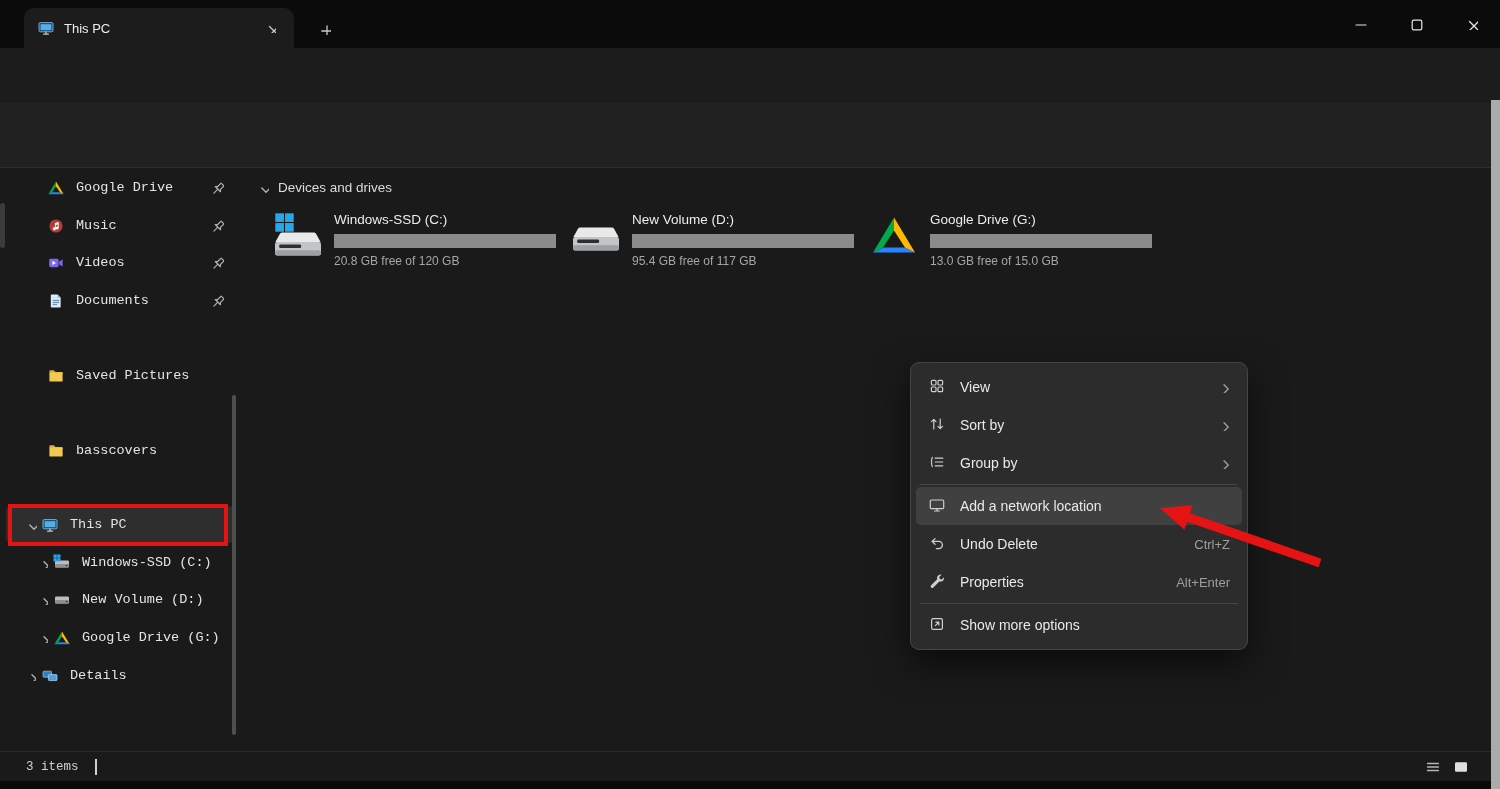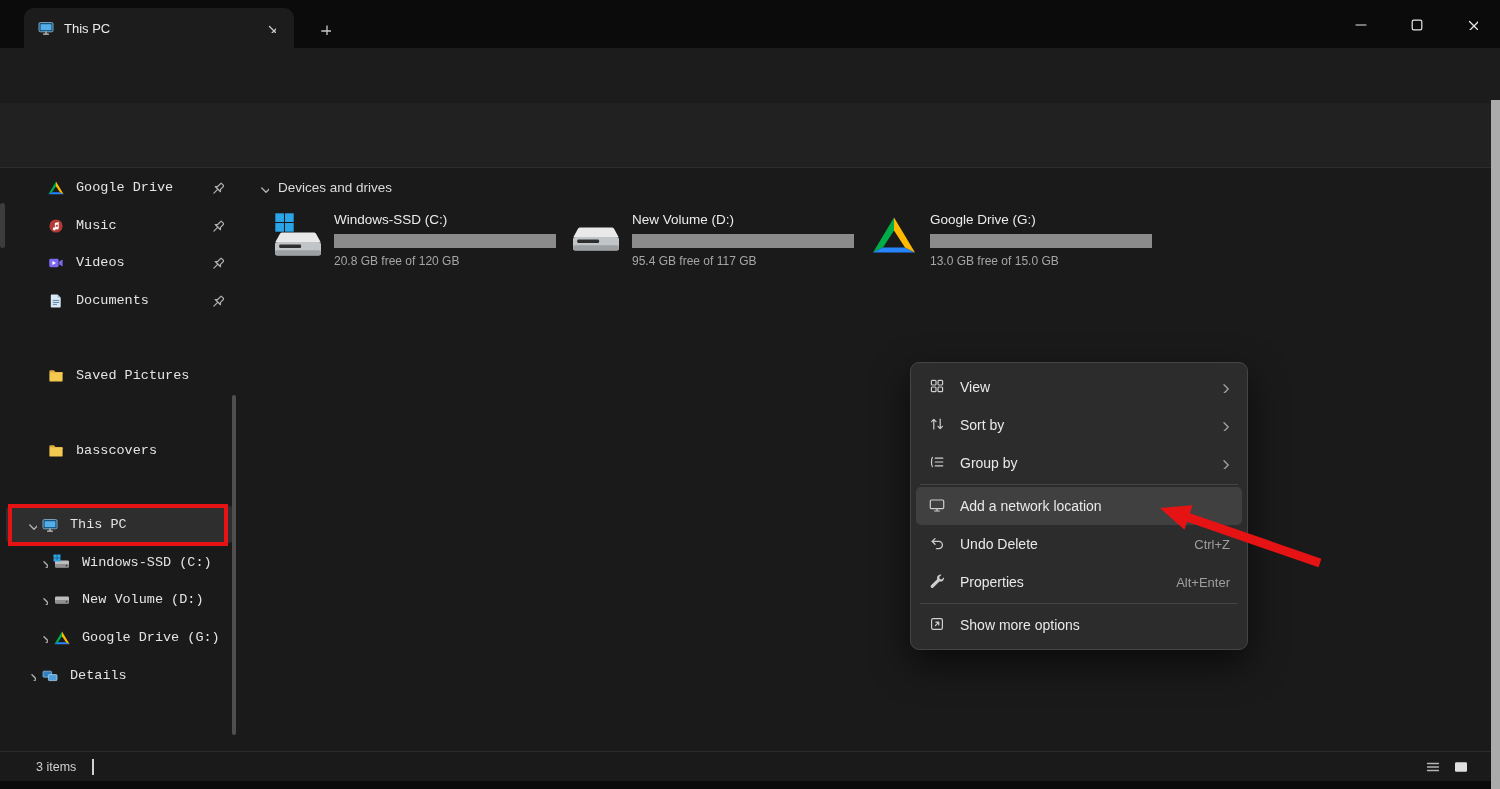--- a/index.html
+++ b/index.html
@@ -98,21 +98,21 @@
 
   
   .red-box { position:absolute; left:8px; top:504px; width:220px; height:42px;
              border:4px solid #e51313; z-index:55; pointer-events:none; }
   .arrow-layer { position:absolute; left:0; top:0; width:1500px; height:789px; z-index:60; pointer-events:none; }
 
   
   .right-scrollbar { position:absolute; left:1491px; top:100px; width:9px; height:689px; background:#ababab; z-index:70; }
   .statusbar { position:absolute; left:0; top:751px; width:1491px; height:30px; background:#1a1a1a;
                border-top:1px solid #2b2b2b; display:flex; align-items:center; }
-  .sb-count { margin-left:36px; font-size:12.5px; color:#d0d0d0; }
+  .sb-count { margin-left:26px; font-size:12.5px; color:#d0d0d0;font-family:Liberation Mono, monospace; }
   .sb-caret { width:2px; height:16px; background:#d0d0d0; margin-left:16px; }
   .sb-views { margin-left:auto; margin-right:22px; display:flex; gap:12px; align-items:center; }
   .sb-v1 { color:#b5b5b5; } .sb-v2 { color:#e0e0e0; }
   .bottom-strip { position:absolute; left:0; top:781px; width:1500px; height:8px; background:#0a0a0a; }
 </style>
 </head>
 <body>
 
 <div class="window">
 

